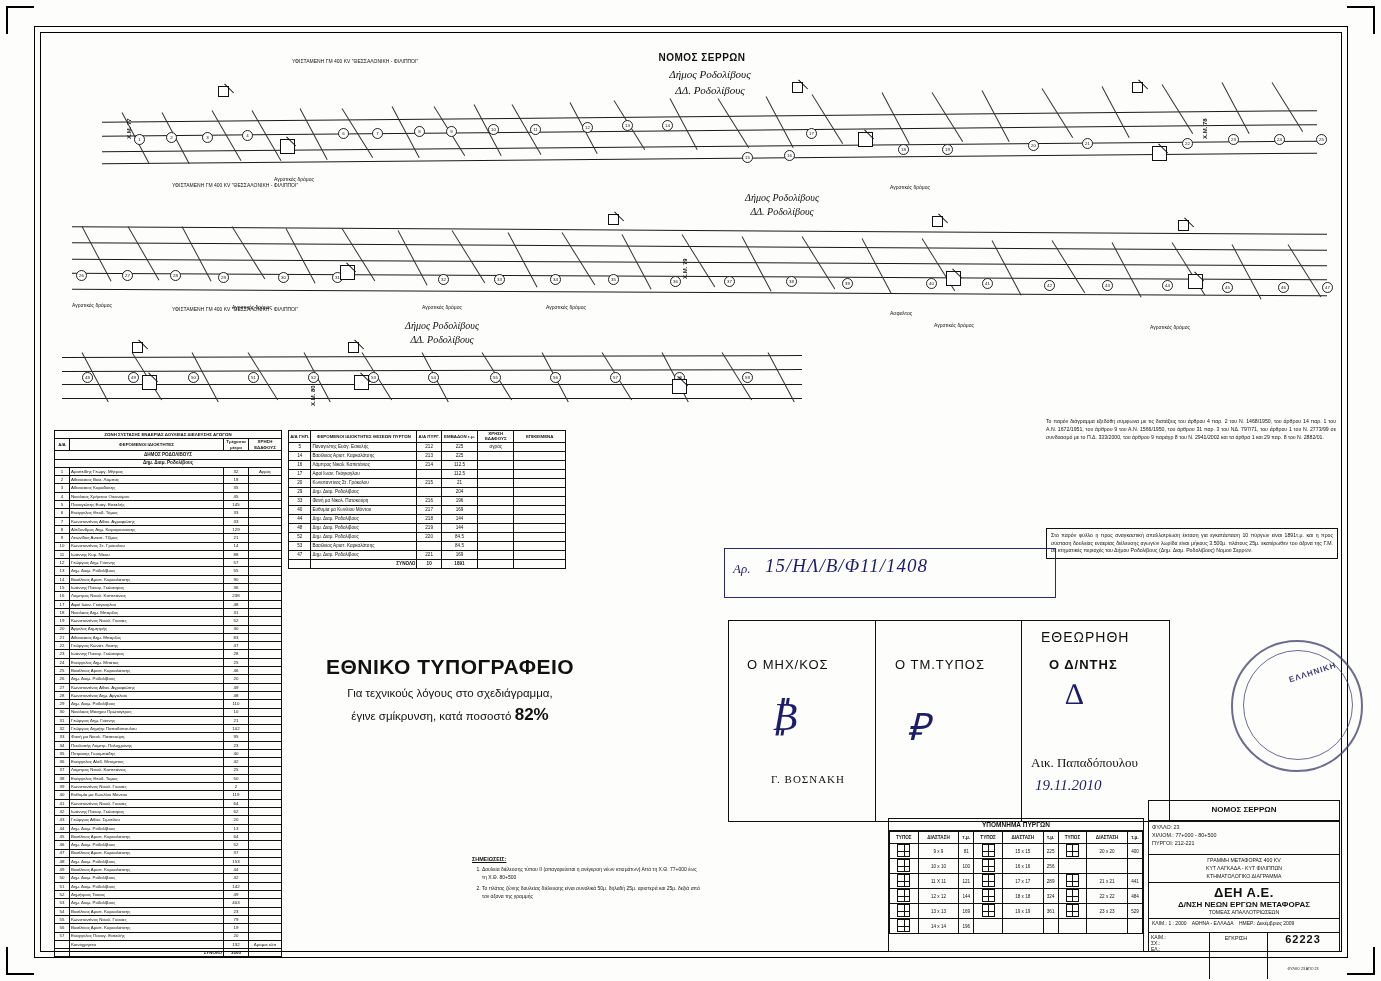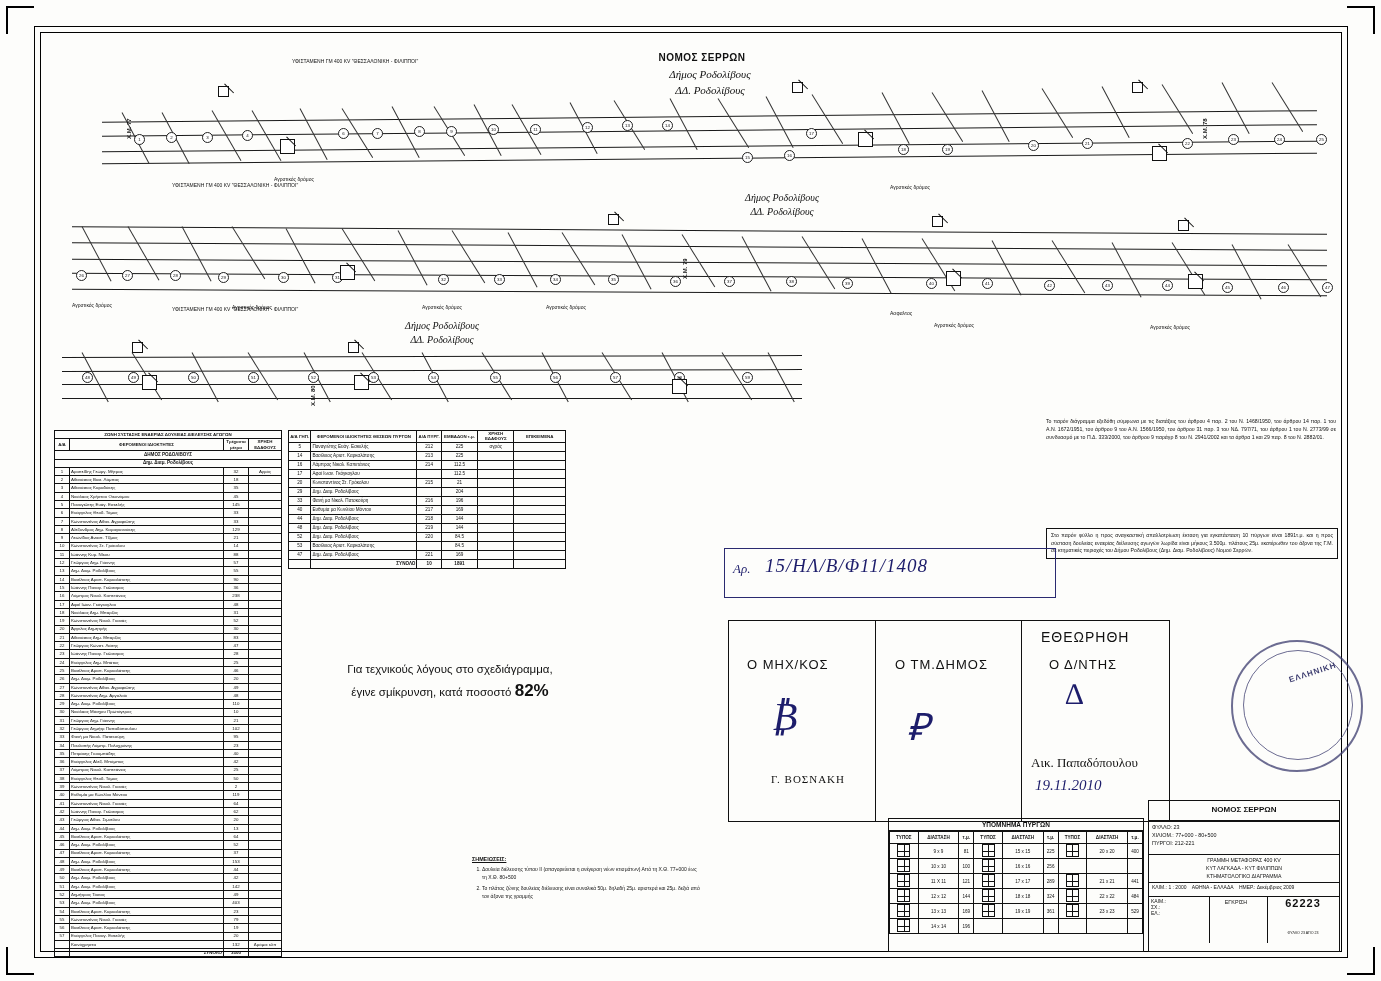--- a/index.html
+++ b/index.html
@@ -786,42 +786,43 @@
           <td style="text-align:right;font-weight:bold">ΣΥΝΟΛΟ</td>
           <td style="text-align:center;font-weight:bold">10</td>
           <td style="text-align:center;font-weight:bold">1891</td>
           <td></td>
           <td></td>
         </tr>
       </tbody>
   </table>
 
   <div class="notice">
+    <h1>ΕΘΝΙΚΟ ΤΥΠΟΓΡΑΦΕΙΟ</h1>
     <p>
       <span>Για τεχνικούς λόγους στο σχεδιάγραμμα,</span><br>
       <span>έγινε σμίκρυνση, κατά ποσοστό</span>
       <span class="pct">82%</span>
     </p>
   </div>
 
   <div class="legal">Το παρόν διάγραμμα εξεδόθη σύμφωνα με τις διατάξεις του άρθρου 4 παρ. 2 του Ν. 1468/1950, του άρθρου 14 παρ. 1 του Α.Ν. 1672/1951, του άρθρου 9 του Α.Ν. 1566/1950, του άρθρου 31 παρ. 3 του ΝΔ. 797/71, του άρθρου 1 του Ν. 2773/99 σε συνδυασμό με το Π.Δ. 333/2000, του άρθρου 9 παράγρ 8 του Ν. 2941/2002 και τα άρθρα 1 και 29 παρ. 8 του Ν. 2882/01.</div>
 
   <div class="note-box" style="left:1046px;top:528px;width:282px;">Στο παρόν φύλλο η προς αναγκαστική απαλλοτρίωση έκταση για εγκατάσταση 10 πύργων είναι 1891τ.μ. και η προς σύσταση δουλείας εναερίας διέλευσης αγωγών λωρίδα είναι μήκους 3.500μ. πλάτους 25μ. εκατέρωθεν του άξονα της Γ.Μ. σε κτηματικές περιοχές του Δήμου Ροδολίβους (Δημ. Διαμ. Ροδολίβους) Νομού Σερρών.</div>
 
   <div class="stamp-ar">
     <span class="scribble" style="left:8px;top:12px;font-size:13px;">Αρ.</span>
     <span class="scribble" style="left:40px;top:6px;font-size:19px;letter-spacing:1px;">15/ΗΛ/Β/Φ11/1408</span>
   </div>
 
   <div class="signbox">
     <div class="vline" style="left:146px;"></div>
     <div class="vline" style="left:292px;"></div>
     <div class="sig-t" style="left:18px;top:36px;text-align:right;">Ο ΜΗΧ/ΚΟΣ</div>
-    <div class="sig-t" style="left:166px;top:36px;">Ο ΤΜ.ΔΗΜΟΣ</div>
-    <div class="sig-t" style="left:320px;top:36px;">Ο Δ/ΝΤΗΣ</div>
+    <div class="sig-t" style="left:166px;top:36px;">Ο ΤΜ.ΤΥΠΟΣ</div>
+    <div class="sig-t" style="left:320px;top:36px;font-weight:bold;">Ο Δ/ΝΤΗΣ</div>
     <div class="sig-t" style="left:312px;top:8px;font-size:14px;">ΕΘΕΩΡΗΘΗ</div>
     <div class="scribble" style="left:42px;top:72px;font-size:40px;">₿</div>
     <div class="sig-name" style="left:42px;top:152px;letter-spacing:1px;">Γ. ΒΟΣΝΑΚΗ</div>
     <div class="scribble" style="left:178px;top:78px;font-size:38px;">₽</div>
     <div class="scribble" style="left:336px;top:56px;font-size:30px;">∆</div>
     <div class="sig-name" style="left:302px;top:134px;font-size:13px;">Αικ. Παπαδόπουλου</div>
     <div class="scribble" style="left:306px;top:156px;font-size:15px;">19.11.2010</div>
   </div>
 
   <div class="seal"></div>
@@ -931,20 +932,25 @@
       <span>23</span><br>
       <span>ΧΙΛΙΟΜ.:</span>
       <span>77+000 - 80+500</span><br>
       <span>ΠΥΡΓΟΙ:</span>
       <span>212-221</span>
     </div>
     <div class="tb-row tb-sm" style="height:24px;padding-top:2px;line-height:1.5;">
       <div>ΓΡΑΜΜΗ ΜΕΤΑΦΟΡΑΣ 400 KV</div>
       <div>ΚΥΤ ΛΑΓΚΑΔΑ - ΚΥΤ ΦΙΛΙΠΠΩΝ</div>
       <div>ΚΤΗΜΑΤΟΛΟΓΙΚΟ ΔΙΑΓΡΑΜΜΑ</div>
+    </div>
+    <div class="tb-row" style="height:32px;padding-top:2px;">
+      <div class="tb-big">ΔΕΗ Α.Ε.</div>
+      <div class="tb-mid">Δ/ΝΣΗ ΝΕΩΝ ΕΡΓΩΝ ΜΕΤΑΦΟΡΑΣ</div>
+      <div class="tb-sm">ΤΟΜΕΑΣ ΑΠΑΛΛΟΤΡΙΩΣΕΩΝ</div>
     </div>
     <div class="tb-row" style="height:11px;font-size:5px;padding-top:1px;">
       <span>ΚΛΙΜ.:</span>
       <span>1 : 2000</span>
       &nbsp;&nbsp;
       <span>ΑΘΗΝΑ - ΕΛΛΑΔΑ</span>
       &nbsp;&nbsp;
       <span>ΗΜΕΡ.:</span>
       <span>Δεκέμβριος 2009</span>
     </div>

